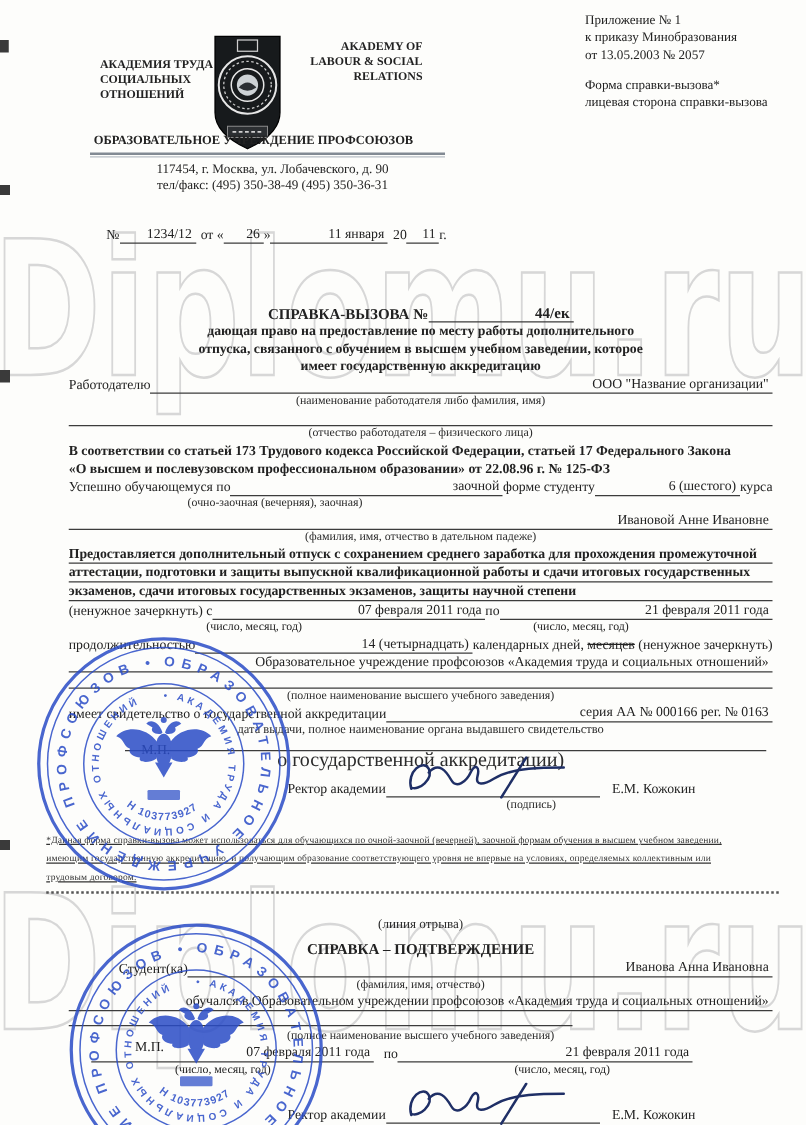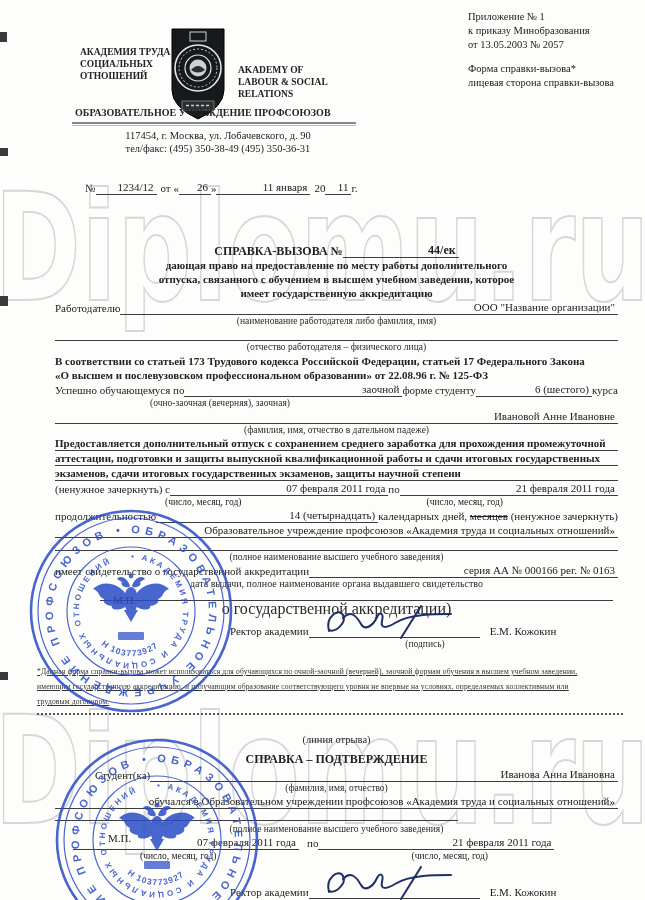--- a/index.html
+++ b/index.html
@@ -61,21 +61,21 @@
     <rect x="27" y="4" width="16" height="9" fill="none" stroke="#cfcfcf" stroke-width="1"></rect>
     <circle cx="35" cy="40" r="23" fill="none" stroke="#e6e6e6" stroke-width="1.6"></circle>
     <circle cx="35" cy="40" r="19" fill="none" stroke="#d0d0d0" stroke-width="1" stroke-dasharray="2 2"></circle>
     <circle cx="35" cy="40" r="13" fill="none" stroke="#e6e6e6" stroke-width="1.2"></circle>
     <circle cx="35" cy="40" r="8.5" fill="#cdd2d5"></circle>
     <path d="M28,42 Q35,34 42,42 Q35,47 28,42 Z" fill="#2b2f33"></path>
     <rect x="19" y="73" width="32" height="9" fill="#2c2f32" stroke="#8a8a8a" stroke-width=".8"></rect>
     <line x1="23" y1="77.5" x2="47" y2="77.5" stroke="#cfcfcf" stroke-width="1.4" stroke-dasharray="3 2"></line>
   </svg>
 
-  <div class="abs orghdr" style="left:238px;top:64px;width:100px;text-align:left;">
+  <div class="abs orghdr" style="left:238px;top:32px;width:100px;text-align:right;">
     <div>AKADEMY OF</div>
     <div>LABOUR &amp; SOCIAL</div>
     <div>RELATIONS</div>
   </div>
 
   <div class="abs" style="left:75px;top:107px;font-size:10px;font-weight:bold;text-align:center;">ОБРАЗОВАТЕЛЬНОЕ УЧРЕЖДЕНИЕ ПРОФСОЮЗОВ</div>
   <div class="abs" style="left:72px;top:122px;width:284px;border-top:2px solid #828a93;border-bottom:1px solid #b8bec5;height:1px;"></div>
 
   <div class="abs" style="left:78px;top:129px;width:280px;text-align:center;font-size:10.5px;line-height:13px;">
     <div>117454, г. Москва, ул. Лобачевского, д. 90</div>

